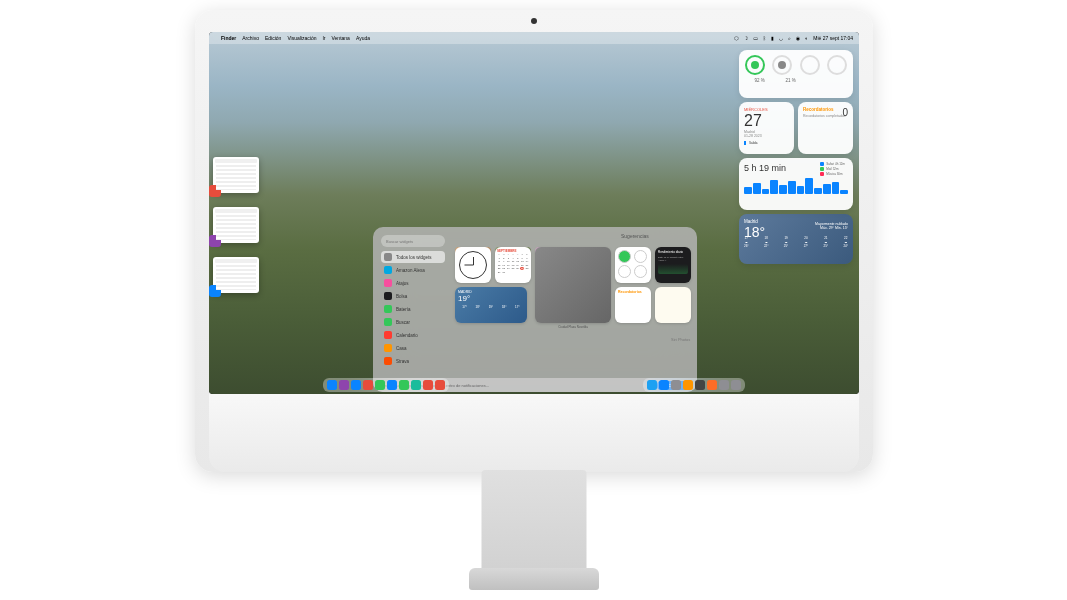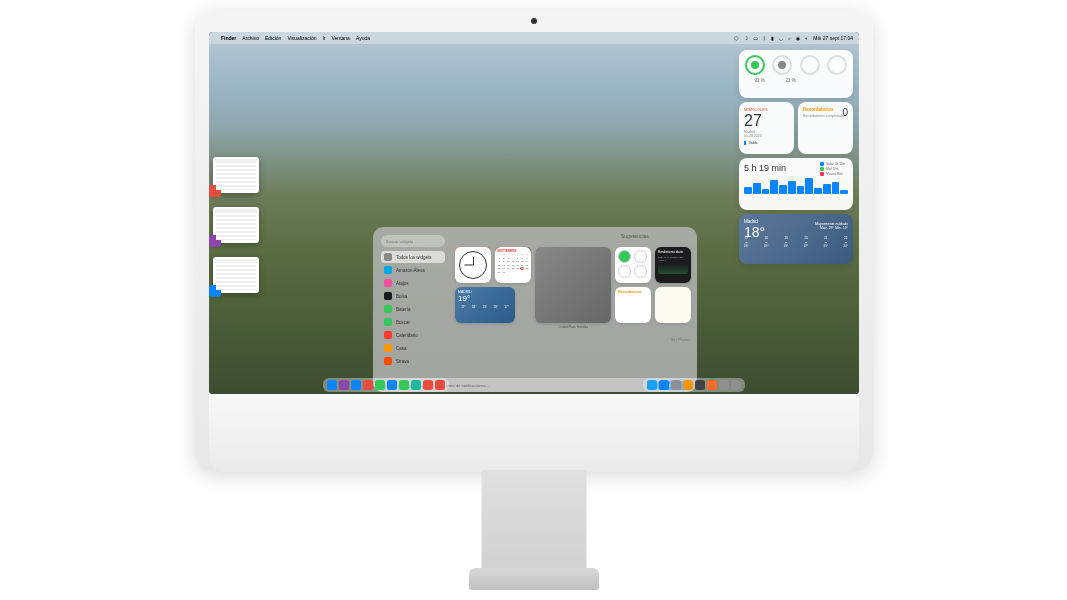--- a/index.html
+++ b/index.html
@@ -38,21 +38,21 @@
 .wp-grid{position:absolute;left:82px;top:20px;right:8px;bottom:18px;}
 .wg{position:absolute;background:#fff;border-radius:6px;box-shadow:0 1px 3px rgba(0,0,0,0.15);}
 .wg-clock{left:0;top:0;width:36px;height:36px;display:flex;align-items:center;justify-content:center;}
 .clock-face{width:28px;height:28px;border:1px solid #333;border-radius:50%;position:relative;}
 .clock-face::before{content:"";position:absolute;left:50%;top:20%;width:1px;height:30%;background:#333;transform-origin:bottom;}
 .clock-face::after{content:"";position:absolute;left:50%;top:50%;width:1px;height:35%;background:#333;transform-origin:top;transform:rotate(90deg);}
 .wg-cal{left:40px;top:0;width:36px;height:36px;padding:2px;font-size:3px;}
 .cal-header{color:#e74c3c;font-weight:bold;font-size:3px;}
 .cal-grid{display:grid;grid-template-columns:repeat(7,1fr);gap:0.5px;font-size:2.5px;color:#555;}
 .cal-grid span{text-align:center;}
-.wg-weather{left:0;top:40px;width:60px;height:36px;background:linear-gradient(135deg,#4a7ba6,#2d5a8a);color:#fff;padding:3px;}
+.wg-weather{left:0;top:40px;width:72px;height:36px;background:linear-gradient(135deg,#4a7ba6,#2d5a8a);color:#fff;padding:3px;}
 .wg-weather .wt{font-size:3.5px;}
 .wg-weather .wtemp{font-size:8px;font-weight:300;}
 .wg-weather .wdays{display:flex;justify-content:space-around;font-size:3px;margin-top:2px;}
 .wg-photo{left:80px;top:0;width:76px;height:76px;background:linear-gradient(135deg,#888,#666);}
 .wg-photo-label{position:absolute;bottom:-6px;left:0;right:0;text-align:center;font-size:3px;color:#555;}
 .wg-home{left:160px;top:0;width:36px;height:36px;padding:3px;}
 .wg-home-grid{display:grid;grid-template-columns:1fr 1fr;gap:2px;}
 .wg-home-btn{width:13px;height:13px;border-radius:50%;border:1px solid #ccc;}
 .wg-stocks{left:200px;top:0;width:36px;height:36px;background:#1c1c1e;color:#fff;padding:3px;font-size:3px;}
 .wg-stocks-chart{height:10px;background:linear-gradient(180deg,transparent,rgba(52,199,89,0.3));margin-top:2px;border-radius:2px;}

